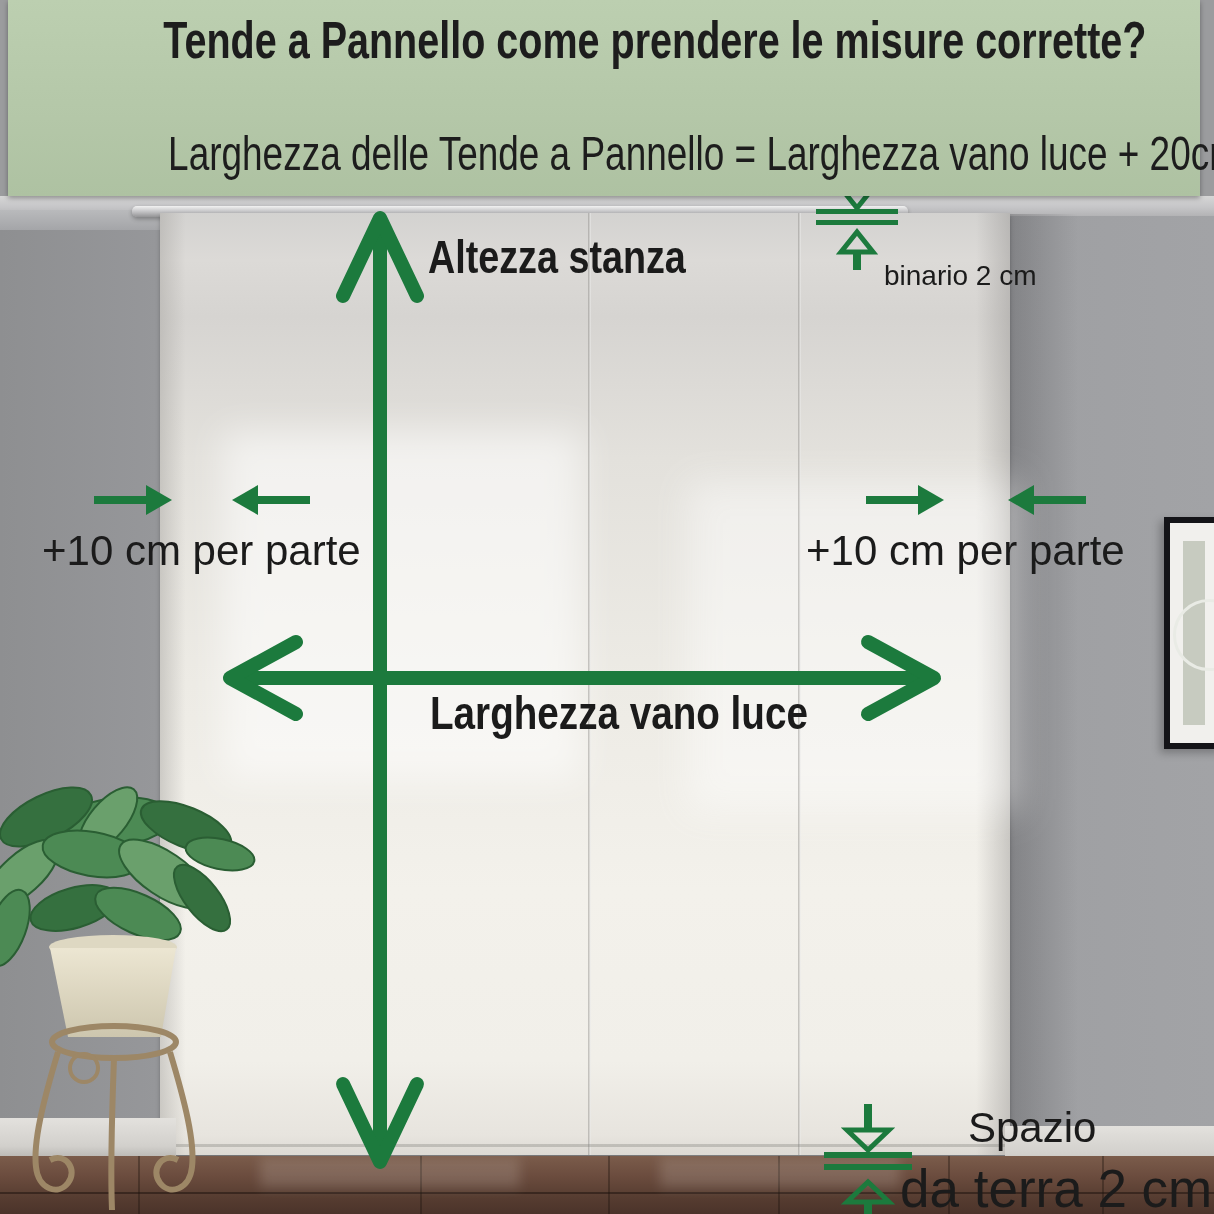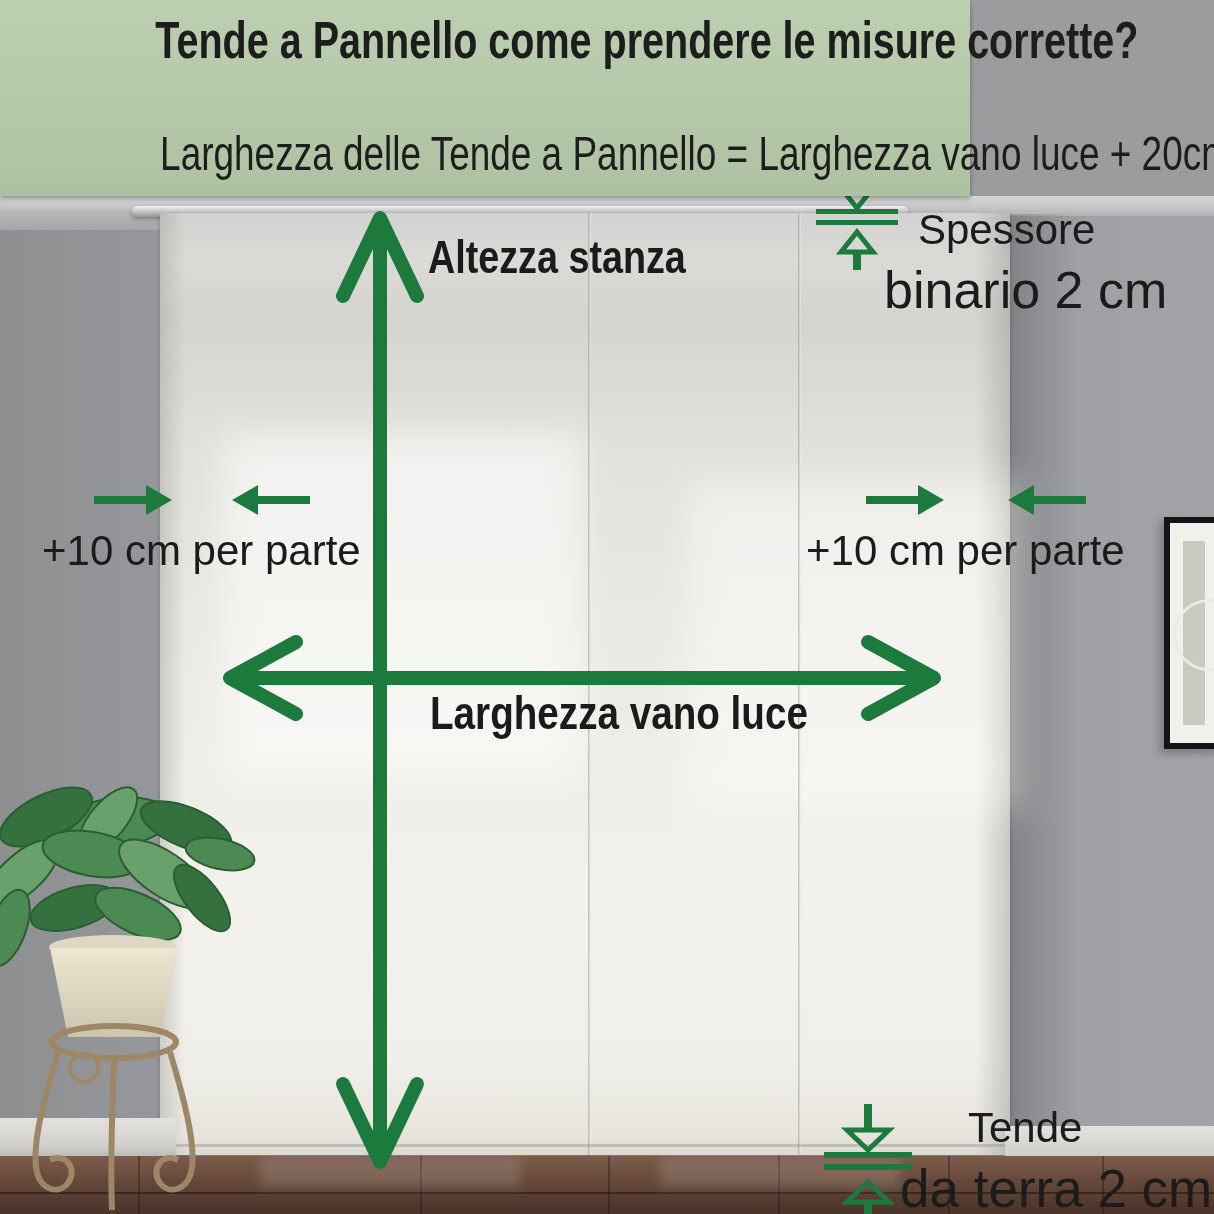--- a/index.html
+++ b/index.html
@@ -55,21 +55,21 @@
   .floor .groove-v{position:absolute;top:0;width:2px;height:100%;background:rgba(25,16,12,.35);}
   .floor .sheen{position:absolute;top:2px;height:30px;background:rgba(255,252,245,.14);filter:blur(6px);}
   
   .frame{position:absolute;left:1164px;top:321px;width:60px;height:232px;background:#141418;overflow:hidden;
     box-shadow:-4px 4px 8px rgba(0,0,0,.25);}
   .frame .mat{position:absolute;left:6px;top:6px;right:6px;bottom:6px;background:#f1f0ed;}
   .frame .art{position:absolute;left:13px;top:18px;right:13px;bottom:18px;background:#c7cbc0;}
   .frame .circle{position:absolute;right:-40px;top:58px;width:66px;height:66px;border:3px solid #e9ebe5;border-radius:50%;}
   
   .header{
-    position:absolute;left:0;top:0;width:970px;height:196px;z-index:10;
+    position:absolute;left:8px;top:0;width:1192px;height:196px;z-index:10;
     background:linear-gradient(180deg,#bccfb0 0%,#b4c7a8 60%,#aec2a2 100%);
     box-shadow:0 2px 5px rgba(0,0,0,.35);
   }
   .hline{position:absolute;left:0;width:1214px;text-align:center;white-space:nowrap;}
   .hline > span{display:inline-block;transform-origin:center;}
   .h-title{top:10px;font-size:52px;font-weight:bold;letter-spacing:0;}
   .h-title > span{transform:scaleX(.76);}
   .h-f1{top:78px;font-size:48px;font-weight:normal;}
   .h-f1 > span{transform:scaleX(.77);}
   .h-f2{top:126px;font-size:48px;font-weight:normal;}
@@ -77,21 +77,21 @@
   
   .lbl{position:absolute;z-index:6;white-space:nowrap;color:#1b1b1b;}
   .lbl > span{display:inline-block;transform-origin:left center;}
   .lbl-altezza{left:428px;top:230px;font-size:46px;font-weight:bold;}
   .lbl-altezza > span{transform:scaleX(.82);}
   .lbl-larghezza{left:430px;top:686px;font-size:46px;font-weight:bold;}
   .lbl-larghezza > span{transform:scaleX(.84);}
   .lbl-plus-left{left:42px;top:527px;font-size:42px;}
   .lbl-plus-right{left:806px;top:527px;font-size:42px;}
   .lbl-spessore1{left:918px;top:206px;font-size:42px;}
-  .lbl-spessore2{left:884px;top:260px;font-size:52px;}
+  .lbl-spessore2{left:884px;top:260px;font-size:28px;}
   .lbl-spazio1{left:968px;top:1104px;font-size:42px;}
   .lbl-spazio2{left:900px;top:1158px;font-size:53px;}
   .annot-svg{position:absolute;left:0;top:0;z-index:5;pointer-events:none;}
 </style>
 </head>
 <body>
 
 <div class="stage">
 
   <div class="photo">
@@ -202,23 +202,22 @@
       <polygon points="847,1130 889,1130 868,1150" fill="none" stroke-width="5"></polygon>
       <polygon points="847,1202 889,1202 868,1182" fill="none" stroke-width="5"></polygon>
       <rect x="864" y="1204" width="8" height="10" stroke="none"></rect>
     </g>
   </svg>
 
   <div class="lbl lbl-altezza"><span>Altezza stanza</span></div>
   <div class="lbl lbl-larghezza"><span>Larghezza vano luce</span></div>
   <div class="lbl lbl-plus-left"><span>+10 cm per parte</span></div>
   <div class="lbl lbl-plus-right"><span>+10 cm per parte</span></div>
-  <div class="lbl lbl-spessore1"><span>Spessore</span></div>
   <div class="lbl lbl-spessore2"><span>binario 2 cm</span></div>
-  <div class="lbl lbl-spazio1"><span>Tende</span></div>
+  <div class="lbl lbl-spazio1"><span>Spazio</span></div>
   <div class="lbl lbl-spazio2"><span>da terra 2 cm</span></div>
 
   <div class="header" style="background: linear-gradient(rgb(188, 207, 176) 0%, rgb(180, 199, 168) 60%, rgb(174, 194, 162) 100%);">
     <div class="hline h-title"><span>Tende a Pannello come prendere le misure corrette?</span></div>
     <div class="hline h-f2"><span>Larghezza delle Tende a Pannello = Larghezza vano luce + 20cm</span></div>
   </div>
 
 </div>
 
 </body></html>

